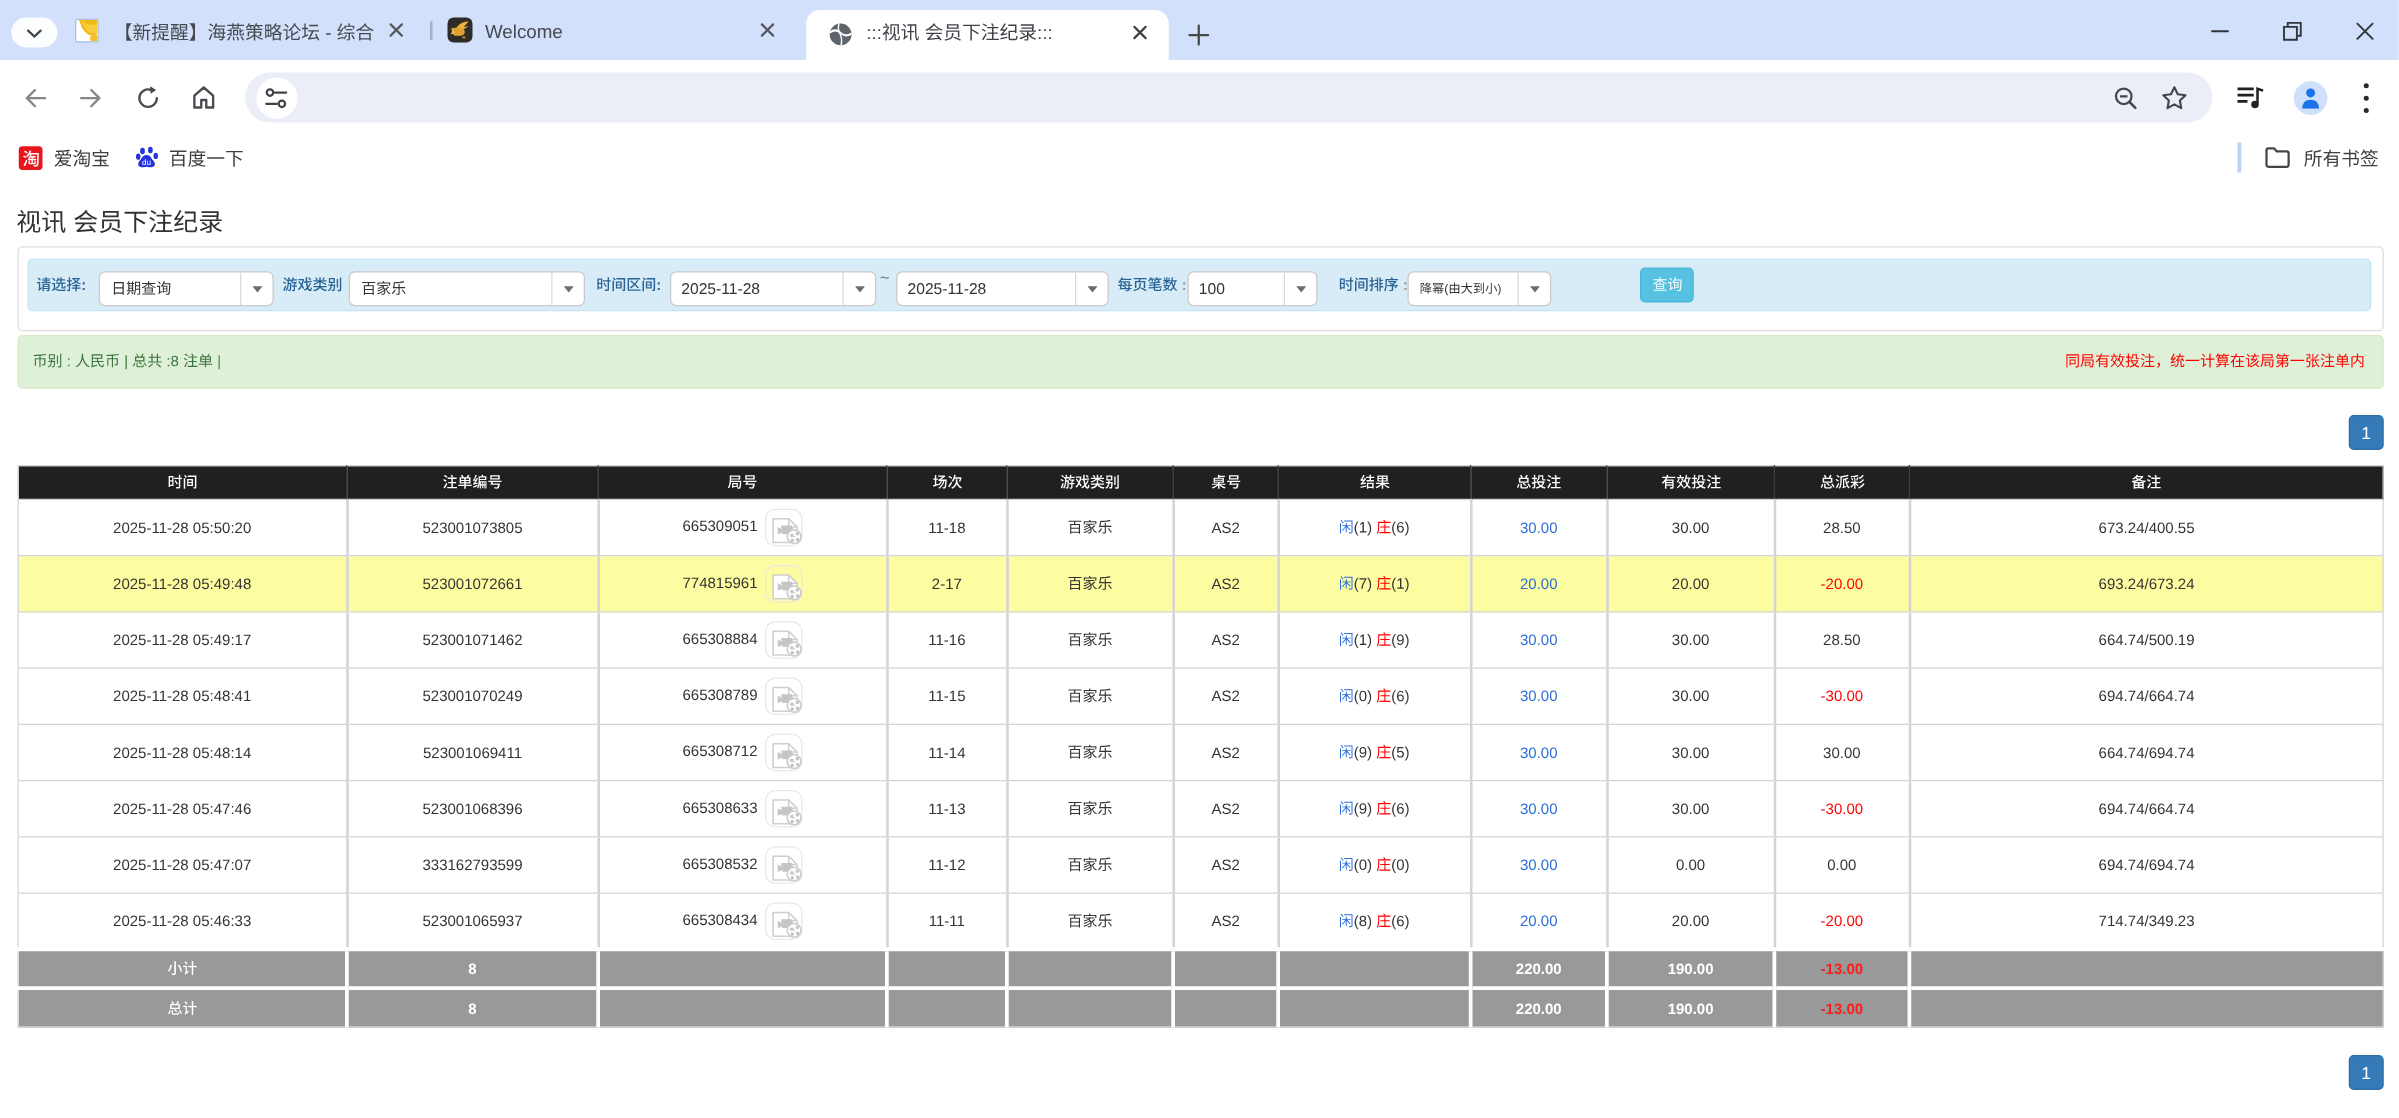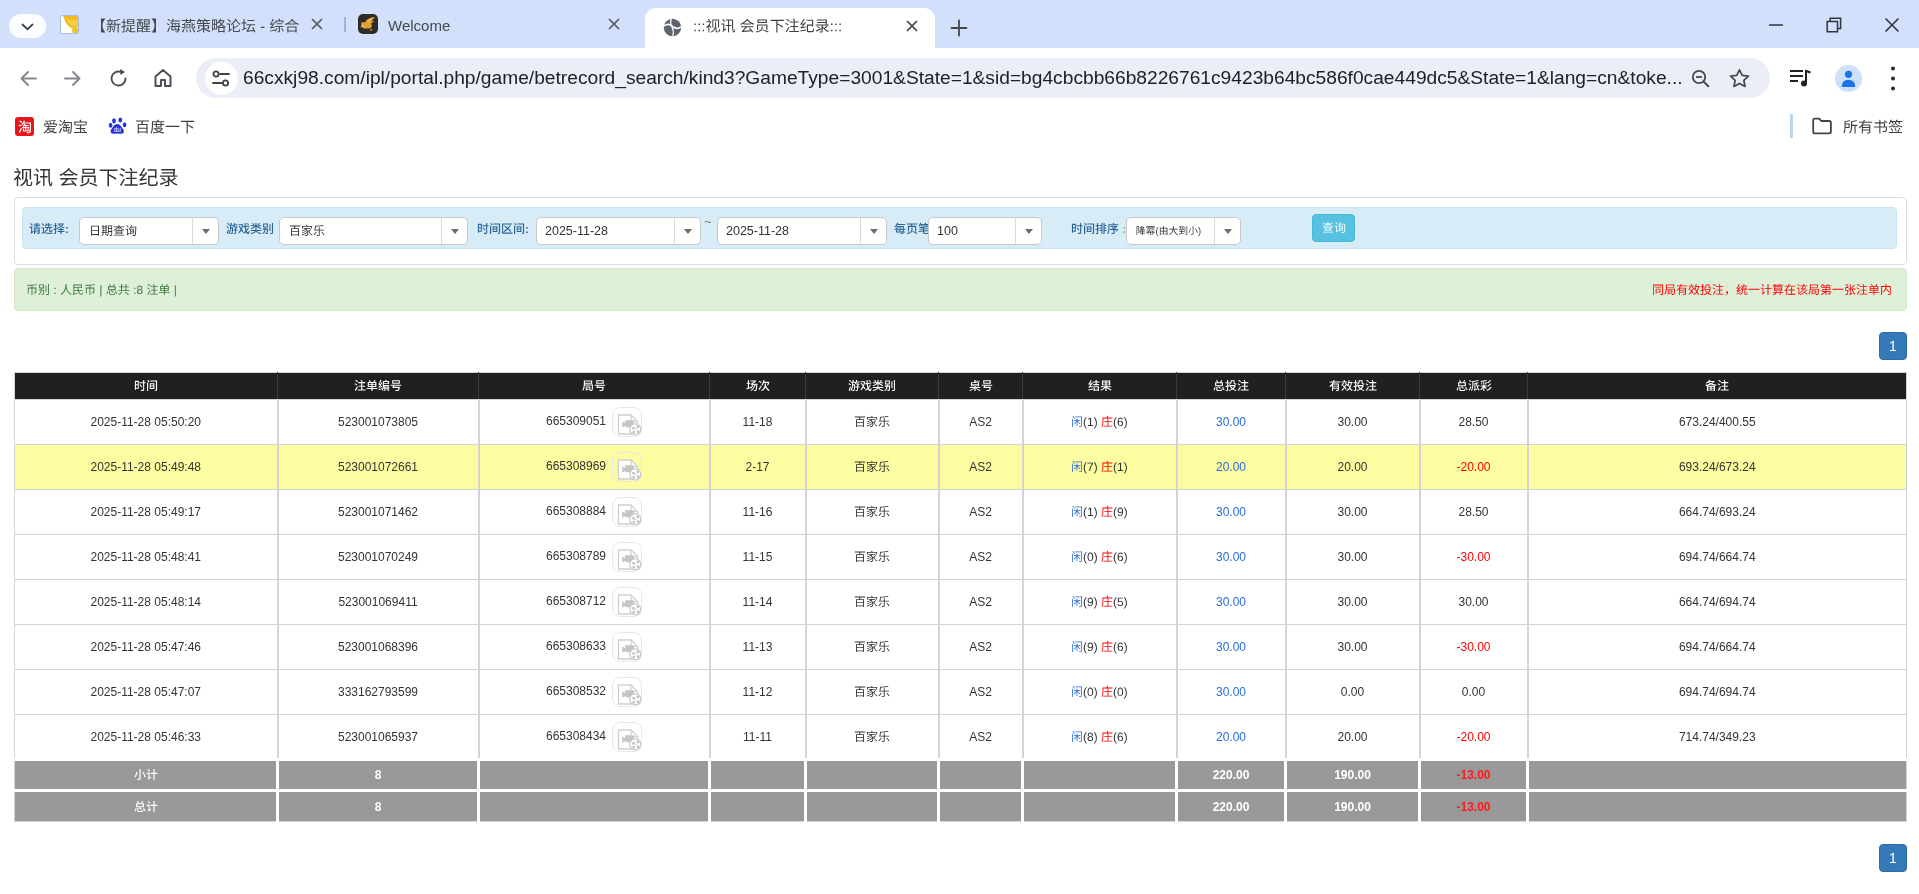--- a/index.html
+++ b/index.html
@@ -134,21 +134,20 @@
       <path d="M2.5 8.5 L10 2 L17.5 8.5 V18 H12 V12 H8 V18 H2.5 Z" fill="none" stroke="#494d52" stroke-width="1.9" stroke-linejoin="round"></path>
     </svg>
   <div class="pill"></div>
   <div class="abs" style="left:205px;top:14px;width:33px;height:33px;border-radius:50%;background:#fff"></div>
   <svg class="abs" style="left:212px;top:22px" width="18" height="17" viewBox="0 0 18 17">
     <circle cx="4" cy="4" r="2.6" fill="none" stroke="#3f4247" stroke-width="1.8"></circle>
     <path d="M8 4 H17" stroke="#3f4247" stroke-width="1.8" stroke-linecap="round"></path>
     <circle cx="13.5" cy="13" r="2.6" fill="none" stroke="#3f4247" stroke-width="1.8"></circle>
     <path d="M1 13 H9.5" stroke="#3f4247" stroke-width="1.8" stroke-linecap="round"></path>
   </svg>
-  <div class="urltxt">66cxkj98.com/ipl/portal.php/game/betrecord_search/kind3?GameType=3001&amp;State=1&amp;sid=bg4cbcbb66b8226761c9423b64bc586f0cae449dc5&amp;State=1&amp;lang=cn&amp;toke...</div>
   <svg class="abs" style="left:1691px;top:21px" width="19" height="19" viewBox="0 0 19 19">
       <circle cx="8" cy="8" r="6.2" fill="none" stroke="#43474c" stroke-width="1.8"></circle>
       <path d="M5 8 H11" stroke="#43474c" stroke-width="1.8"></path>
       <path d="M12.6 12.6 L17.3 17.3" stroke="#43474c" stroke-width="2" stroke-linecap="round"></path>
     </svg>
   <svg class="abs" style="left:1729px;top:20px" width="21" height="20" viewBox="0 0 21 20">
       <path d="M10.5 1.8 L13.2 7.4 L19.4 8.2 L14.9 12.4 L16 18.5 L10.5 15.5 L5 18.5 L6.1 12.4 L1.6 8.2 L7.8 7.4 Z" fill="none" stroke="#43474c" stroke-width="1.7" stroke-linejoin="round"></path>
     </svg>
   <svg class="abs" style="left:1789px;top:21px" width="24" height="19" viewBox="0 0 24 19">
       <path d="M1 2 H14 M1 7 H14 M1 12 H9" stroke="#202124" stroke-width="2.2"></path>
@@ -242,21 +241,21 @@
           <span class="ltxt">2025-11-28</span>
         </div>
         <div class="selarr" style="width:26px">
           <i></i>
         </div>
       </div>
       <div class="flabel" style="left:870px"><svg class="t" style="" width="57.3" height="17.4" viewBox="0 0 57.3 17.4">
           <path d="M9.8 7.1 9.7 8.8H7.9L8.4 8.3C8 7.9 7.3 7.5 6.6 7.1ZM1.5 8.8V9.8H3.2C3 10.8 2.9 11.7 2.7 12.4H9.4C9.4 12.7 9.3 12.9 9.2 13C9.1 13.1 9 13.2 8.8 13.2C8.5 13.2 8 13.1 7.5 13.1C7.6 13.3 7.7 13.7 7.7 14C8.3 14 8.9 14 9.3 14C9.7 13.9 10 13.8 10.2 13.5C10.4 13.3 10.5 13 10.6 12.4H12.1V11.4H10.7C10.7 11 10.8 10.4 10.8 9.8H12.6V8.8H10.8L10.9 6.7C10.9 6.5 10.9 6.1 10.9 6.1H3.6C3.5 6.9 3.4 7.8 3.3 8.8ZM5.7 7.6C6.3 7.9 7 8.4 7.5 8.8H4.4L4.6 7.1H6.2ZM9.6 11.4H7.8L8.2 11C7.8 10.6 7 10.1 6.3 9.7H9.7C9.7 10.4 9.6 11 9.6 11.4ZM5.4 10.2C6.1 10.5 6.8 11 7.3 11.4H4L4.3 9.7H5.9ZM4.2 2.8C3.6 4.3 2.5 5.8 1.4 6.8C1.7 7 2.2 7.3 2.4 7.5C3.1 6.8 3.7 6 4.3 5H12.1V4H4.9C5 3.7 5.2 3.4 5.3 3.1Z M18.4 7.5V9.7C18.4 10.9 17.9 12.3 13.6 13.1C13.8 13.3 14.1 13.8 14.2 14C18.8 13 19.6 11.4 19.6 9.7V7.5ZM19.5 11.8C20.9 12.4 22.7 13.4 23.6 14L24.3 13.1C23.4 12.5 21.5 11.6 20.1 11ZM14.9 5.8V11.4H16.1V6.9H22V11.4H23.2V5.8H18.9C19.1 5.5 19.3 5 19.5 4.5H24.3V3.5H13.9V4.5H18.2C18.1 5 17.9 5.4 17.7 5.8Z M25.6 10.9 25.8 11.9 30 11.6V12.3C30 13.6 30.4 13.9 31.9 13.9C32.2 13.9 34.1 13.9 34.4 13.9C35.7 13.9 36 13.5 36.1 12C35.8 12 35.4 11.8 35.1 11.6C35 12.7 34.9 12.9 34.4 12.9C33.9 12.9 32.3 12.9 31.9 12.9C31.2 12.9 31.1 12.8 31.1 12.3V11.5L36.4 11.1L36.3 10.1L31.1 10.5V9.5L35.4 9.1L35.3 8.2L31.1 8.5V7.6C32.7 7.5 34.2 7.3 35.4 7L34.9 6.1C32.8 6.5 29.4 6.8 26.4 7C26.5 7.2 26.7 7.6 26.7 7.9C27.7 7.9 28.9 7.8 30 7.7V8.6L26.2 8.9L26.3 9.8L30 9.5V10.6ZM27.2 2.8C26.8 4 26.1 5.1 25.4 5.9C25.6 6 26.1 6.3 26.3 6.5C26.7 6.1 27.1 5.5 27.4 4.9H27.9C28.2 5.5 28.5 6.1 28.6 6.5L29.6 6.1C29.5 5.8 29.2 5.3 29 4.9H30.7V3.9H27.9C28 3.7 28.2 3.4 28.3 3.1ZM32 2.8C31.6 3.9 30.9 5 30.1 5.8C30.4 5.9 30.9 6.2 31.1 6.4C31.5 6 31.9 5.5 32.2 4.9H32.9C33.2 5.3 33.4 5.8 33.6 6.2L34.5 5.8C34.4 5.6 34.3 5.2 34.1 4.9H36.3V3.9H32.7C32.9 3.7 33 3.4 33.1 3.1Z M42.2 3.1C42 3.5 41.6 4.2 41.4 4.6L42.1 5C42.4 4.6 42.8 4 43.2 3.5ZM37.9 3.5C38.3 4 38.6 4.6 38.7 5L39.5 4.6C39.4 4.2 39.1 3.6 38.8 3.1ZM41.7 10C41.5 10.5 41.1 11 40.7 11.4C40.3 11.2 39.9 11 39.5 10.8L40 10ZM38.2 11.2C38.7 11.4 39.4 11.7 40 12C39.2 12.5 38.4 12.9 37.4 13.1C37.6 13.3 37.8 13.7 37.9 13.9C39 13.6 40 13.2 40.9 12.5C41.3 12.8 41.6 13 41.9 13.2L42.5 12.4C42.3 12.3 42 12.1 41.6 11.9C42.2 11.2 42.7 10.3 43 9.3L42.4 9L42.2 9.1H40.5L40.7 8.5L39.7 8.3C39.6 8.6 39.5 8.8 39.4 9.1H37.8V10H38.9C38.7 10.4 38.4 10.9 38.2 11.2ZM40 2.9V5.1H37.6V6H39.6C39 6.7 38.2 7.3 37.4 7.6C37.6 7.9 37.9 8.2 38 8.5C38.7 8.1 39.4 7.5 40 6.9V8.2H41V6.7C41.5 7.1 42.1 7.6 42.4 7.8L43 7C42.8 6.9 41.9 6.3 41.3 6H43.4V5.1H41V2.9ZM44.5 2.9C44.2 5.1 43.6 7.1 42.7 8.4C42.9 8.5 43.4 8.9 43.5 9.1C43.8 8.7 44 8.2 44.3 7.7C44.5 8.8 44.8 9.8 45.2 10.6C44.6 11.7 43.7 12.5 42.4 13.1C42.6 13.3 42.9 13.8 43 14.1C44.2 13.4 45.1 12.7 45.8 11.7C46.4 12.6 47.1 13.4 48 13.9C48.1 13.6 48.5 13.2 48.7 13C47.8 12.5 47 11.7 46.4 10.6C47 9.4 47.4 8 47.6 6.2H48.4V5.2H45.1C45.3 4.5 45.4 3.8 45.5 3.1ZM46.6 6.2C46.4 7.4 46.2 8.5 45.8 9.4C45.4 8.5 45.1 7.4 44.9 6.2Z" fill="#2a6496"></path>
           <path d="M53.5 8.6V6.9H55.2V8.6ZM53.5 13V11.4H55.2V13Z" fill="#9a9a9a"></path>
         </svg></div>
-      <div class="sel" style="left:905px;width:114px">
+      <div class="sel" style="left:927px;width:104px">
 <div class="seltxt">
           <span class="ltxt">100</span>
         </div>
         <div class="selarr" style="width:26px">
           <i></i>
         </div>
       </div>
       <div class="flabel" style="left:1047px"><svg class="t" style="" width="57.3" height="17.4" viewBox="0 0 57.3 17.4">
           <path d="M6.6 7.7C7.2 8.6 8 9.8 8.4 10.6L9.4 10C9 9.3 8.2 8.1 7.5 7.2ZM4.8 8.3V10.8H3V8.3ZM4.8 7.3H3V4.9H4.8ZM1.9 3.8V12.7H3V11.8H5.8V3.8ZM10.1 2.9V5.2H6.3V6.3H10.1V12.4C10.1 12.7 10 12.7 9.7 12.7C9.5 12.7 8.6 12.7 7.7 12.7C7.9 13 8 13.5 8.1 13.9C9.3 13.9 10.1 13.8 10.6 13.7C11.1 13.5 11.2 13.2 11.2 12.4V6.3H12.6V5.2H11.2V2.9Z M14 5.7V14H15.2V5.7ZM14.2 3.5C14.7 4.1 15.3 4.9 15.6 5.4L16.6 4.7C16.3 4.2 15.6 3.5 15.1 3ZM17.7 9.5H20.3V10.9H17.7ZM17.7 7.2H20.3V8.6H17.7ZM16.7 6.3V11.9H21.4V6.3ZM17.2 3.5V4.6H22.9V12.7C22.9 12.9 22.9 12.9 22.7 12.9C22.6 12.9 22.1 12.9 21.6 12.9C21.8 13.2 21.9 13.7 22 13.9C22.7 13.9 23.3 13.9 23.6 13.8C24 13.6 24.1 13.3 24.1 12.7V3.5Z M27 2.9V5.2H25.6V6.3H27V8.7L25.4 9.1L25.6 10.2L27 9.8V12.7C27 12.8 27 12.9 26.8 12.9C26.7 12.9 26.2 12.9 25.8 12.9C25.9 13.2 26.1 13.6 26.1 13.9C26.9 13.9 27.4 13.9 27.7 13.7C28 13.5 28.1 13.2 28.1 12.7V9.5L29.5 9.1L29.3 8.1L28.1 8.4V6.3H29.3V5.2H28.1V2.9ZM29.5 9.9V10.9H31.5V14H32.5V3H31.5V4.9H29.8V5.9H31.5V7.4H29.8V8.4H31.5V9.9ZM33.5 3V14H34.6V11H36.6V9.9H34.6V8.4H36.3V7.4H34.6V5.9H36.4V4.9H34.6V3Z M41.5 7.9C42.1 8.2 43 8.6 43.7 9H39.9V10H43.4V12.8C43.4 12.9 43.3 13 43.1 13C42.9 13 42.1 13 41.2 13C41.4 13.3 41.6 13.7 41.6 14C42.7 14 43.4 14 43.9 13.9C44.4 13.7 44.6 13.4 44.6 12.8V10H46.7C46.4 10.5 46.1 10.9 45.7 11.3L46.6 11.7C47.2 11.1 47.9 10.1 48.4 9.3L47.6 8.9L47.4 9H45.4L45.5 8.9C45.3 8.8 45.1 8.6 44.8 8.5C45.7 7.9 46.7 7.2 47.4 6.4L46.7 5.9L46.4 5.9H40.5V6.9H45.4C45 7.3 44.4 7.7 43.8 8C43.3 7.7 42.6 7.5 42.1 7.3ZM42.6 3.1C42.7 3.4 42.9 3.8 43.1 4.2H38.4V7.5C38.4 9.2 38.3 11.7 37.3 13.4C37.6 13.5 38.1 13.9 38.3 14.1C39.3 12.2 39.5 9.4 39.5 7.5V5.2H48.4V4.2H44.4C44.2 3.8 43.9 3.2 43.7 2.8Z" fill="#2a6496"></path>
           <path d="M53.5 8.6V6.9H55.2V8.6ZM53.5 13V11.4H55.2V13Z" fill="#9a9a9a"></path>
@@ -363,21 +362,21 @@
             <path d="M43.7 9.9Q43.7 8.2 44.3 6.8Q44.8 5.5 45.9 4.3H46.9Q45.8 5.5 45.3 6.9Q44.8 8.3 44.8 9.9Q44.8 11.5 45.3 12.9Q45.8 14.2 46.9 15.5H45.9Q44.8 14.3 44.3 12.9Q43.7 11.6 43.7 9.9Z M53.1 10.3Q53.1 11.6 52.4 12.4Q51.7 13.1 50.5 13.1Q49.1 13.1 48.3 12.1Q47.6 11 47.6 9.1Q47.6 6.9 48.4 5.8Q49.1 4.6 50.6 4.6Q52.4 4.6 52.9 6.3L51.9 6.5Q51.6 5.5 50.5 5.5Q49.6 5.5 49.1 6.3Q48.7 7.2 48.7 8.8Q48.9 8.2 49.5 7.9Q50 7.7 50.7 7.7Q51.8 7.7 52.5 8.4Q53.1 9.1 53.1 10.3ZM52.1 10.3Q52.1 9.4 51.6 9Q51.2 8.5 50.4 8.5Q49.7 8.5 49.2 8.9Q48.8 9.3 48.8 10.1Q48.8 11 49.2 11.7Q49.7 12.3 50.4 12.3Q51.2 12.3 51.6 11.8Q52.1 11.2 52.1 10.3Z M56.9 9.9Q56.9 11.6 56.4 12.9Q55.9 14.3 54.8 15.5H53.7Q54.8 14.3 55.4 12.9Q55.9 11.5 55.9 9.9Q55.9 8.3 55.3 6.9Q54.8 5.5 53.7 4.3H54.8Q55.9 5.5 56.4 6.9Q56.9 8.2 56.9 9.9Z" fill="#333"></path>
           </svg></td>
 <td><span style="color:#2a6cd8">30.00</span></td>
         <td>30.00</td>
 <td style="color:#333">28.50</td>
         <td>673.24/400.55</td>
       </tr>
       <tr class="ylw">
 <td>2025-11-28 05:49:48</td>
         <td>523001072661</td>
-        <td><span class="junum">665308969</span><span class="filmbtn"><svg width="30" height="30" viewBox="0 0 30 30">
+        <td><span class="junum">774815961</span><span class="filmbtn"><svg width="30" height="30" viewBox="0 0 30 30">
 <path d="M5.5 7 H18 L24.5 13.5 V26 H5.5 Z" fill="#fff" stroke="#cfcfcf" stroke-width="1.3"></path>
 <path d="M18 7 V13.5 H24.5" fill="none" stroke="#cfcfcf" stroke-width="1.2"></path>
 <path d="M12 12.3 H20.8 V14.6 H21.5 V19.3 H12.8 V17.9 L9.2 19.6 V13.6 L12.8 15.3 V14.6 H12 Z" fill="#c5c5c5"></path>
 <circle cx="22.3" cy="21.3" r="5.5" fill="#fff" stroke="#cbcbcb" stroke-width="1.3"></circle>
 <rect x="23.5" y="17.6" width="2.6" height="2.6" rx="0.6" fill="#c5c5c5"></rect>
 <rect x="19.2" y="18.9" width="2.6" height="2.6" rx="0.6" fill="#c5c5c5"></rect>
 <rect x="19.5" y="23" width="2.6" height="2.6" rx="0.6" fill="#c5c5c5"></rect>
 <rect x="23.8" y="22.3" width="2.6" height="2.6" rx="0.6" fill="#c5c5c5"></rect>
 <rect x="21.8" y="20.8" width="1.4" height="1" rx="0.3" fill="#c5c5c5"></rect>
 </svg></span></td>
@@ -418,21 +417,21 @@
         <td>AS2</td>
         <td><svg class="t" style="" width="58.7" height="17.4" viewBox="0 0 58.7 17.4">
             <path d="M2 5.7V13.9H2.8V5.7ZM2.4 3.4C3.1 4.1 3.9 5.1 4.2 5.7L4.9 5.2C4.6 4.6 3.8 3.7 3.1 3ZM5.3 3.4V4.3H11.2V12.7C11.2 12.9 11.1 12.9 10.9 13C10.6 13 9.8 13 9 12.9C9.1 13.2 9.3 13.6 9.3 13.8C10.4 13.8 11.1 13.8 11.5 13.7C11.9 13.5 12 13.2 12 12.7V3.4ZM6.6 5.5V7.2H3.8V7.9H6.2C5.6 9.2 4.6 10.4 3.5 11C3.7 11.2 4 11.5 4.1 11.6C5 11 5.9 9.9 6.6 8.7V12.9H7.4V8.7C8.3 9.6 9.1 10.6 9.6 11.3L10.3 10.8C9.7 10 8.7 8.9 7.7 7.9H10.4V7.2H7.4V5.5Z" fill="#2a6cd8"></path>
             <path d="M13.7 9.9Q13.7 8.2 14.3 6.8Q14.8 5.5 15.9 4.3H16.9Q15.8 5.5 15.3 6.9Q14.8 8.3 14.8 9.9Q14.8 11.5 15.3 12.9Q15.8 14.2 16.9 15.5H15.9Q14.8 14.3 14.3 12.9Q13.7 11.6 13.7 9.9Z M17.9 13V12.1H20V5.8L18.2 7.1V6.1L20.1 4.7H21.1V12.1H23.1V13Z M26.9 9.9Q26.9 11.6 26.4 12.9Q25.9 14.3 24.8 15.5H23.7Q24.8 14.3 25.4 12.9Q25.9 11.5 25.9 9.9Q25.9 8.3 25.3 6.9Q24.8 5.5 23.7 4.3H24.8Q25.9 5.5 26.4 6.9Q26.9 8.2 26.9 9.9Z" fill="#333"></path>
             <path d="M37.5 5.8V8.3H34.3V9.1H37.5V12.7H33.5V13.6H42.4V12.7H38.4V9.1H41.8V8.3H38.4V5.8ZM36.6 3.1C36.9 3.5 37.2 4.1 37.3 4.5H32.5V7.7C32.5 9.4 32.5 11.9 31.5 13.6C31.7 13.7 32.1 13.9 32.3 14.1C33.3 12.2 33.4 9.5 33.4 7.7V5.4H42.4V4.5H37.6L38.3 4.3C38.1 3.9 37.8 3.3 37.5 2.8Z" fill="#ff0000"></path>
             <path d="M43.7 9.9Q43.7 8.2 44.3 6.8Q44.8 5.5 45.9 4.3H46.9Q45.8 5.5 45.3 6.9Q44.8 8.3 44.8 9.9Q44.8 11.5 45.3 12.9Q45.8 14.2 46.9 15.5H45.9Q44.8 14.3 44.3 12.9Q43.7 11.6 43.7 9.9Z M53.1 8.7Q53.1 10.8 52.3 12Q51.5 13.1 50.1 13.1Q49.1 13.1 48.6 12.7Q48 12.3 47.7 11.4L48.7 11.2Q49.1 12.3 50.1 12.3Q51 12.3 51.5 11.4Q52 10.6 52.1 9Q51.8 9.5 51.3 9.9Q50.7 10.2 50 10.2Q48.9 10.2 48.2 9.4Q47.6 8.7 47.6 7.4Q47.6 6.1 48.3 5.4Q49 4.6 50.3 4.6Q51.7 4.6 52.4 5.6Q53.1 6.7 53.1 8.7ZM52 7.7Q52 6.7 51.5 6.1Q51 5.5 50.3 5.5Q49.5 5.5 49.1 6Q48.6 6.5 48.6 7.4Q48.6 8.3 49.1 8.8Q49.5 9.3 50.3 9.3Q50.7 9.3 51.1 9.1Q51.5 8.9 51.7 8.6Q52 8.2 52 7.7Z M56.9 9.9Q56.9 11.6 56.4 12.9Q55.9 14.3 54.8 15.5H53.7Q54.8 14.3 55.4 12.9Q55.9 11.5 55.9 9.9Q55.9 8.3 55.3 6.9Q54.8 5.5 53.7 4.3H54.8Q55.9 5.5 56.4 6.9Q56.9 8.2 56.9 9.9Z" fill="#333"></path>
           </svg></td>
 <td><span style="color:#2a6cd8">30.00</span></td>
         <td>30.00</td>
 <td style="color:#333">28.50</td>
-        <td>664.74/693.24</td>
+        <td>664.74/500.19</td>
       </tr>
       <tr>
 <td>2025-11-28 05:48:41</td>
         <td>523001070249</td>
         <td><span class="junum">665308789</span><span class="filmbtn"><svg width="30" height="30" viewBox="0 0 30 30">
 <path d="M5.5 7 H18 L24.5 13.5 V26 H5.5 Z" fill="#fff" stroke="#cfcfcf" stroke-width="1.3"></path>
 <path d="M18 7 V13.5 H24.5" fill="none" stroke="#cfcfcf" stroke-width="1.2"></path>
 <path d="M12 12.3 H20.8 V14.6 H21.5 V19.3 H12.8 V17.9 L9.2 19.6 V13.6 L12.8 15.3 V14.6 H12 Z" fill="#c5c5c5"></path>
 <circle cx="22.3" cy="21.3" r="5.5" fill="#fff" stroke="#cbcbcb" stroke-width="1.3"></circle>
 <rect x="23.5" y="17.6" width="2.6" height="2.6" rx="0.6" fill="#c5c5c5"></rect>

